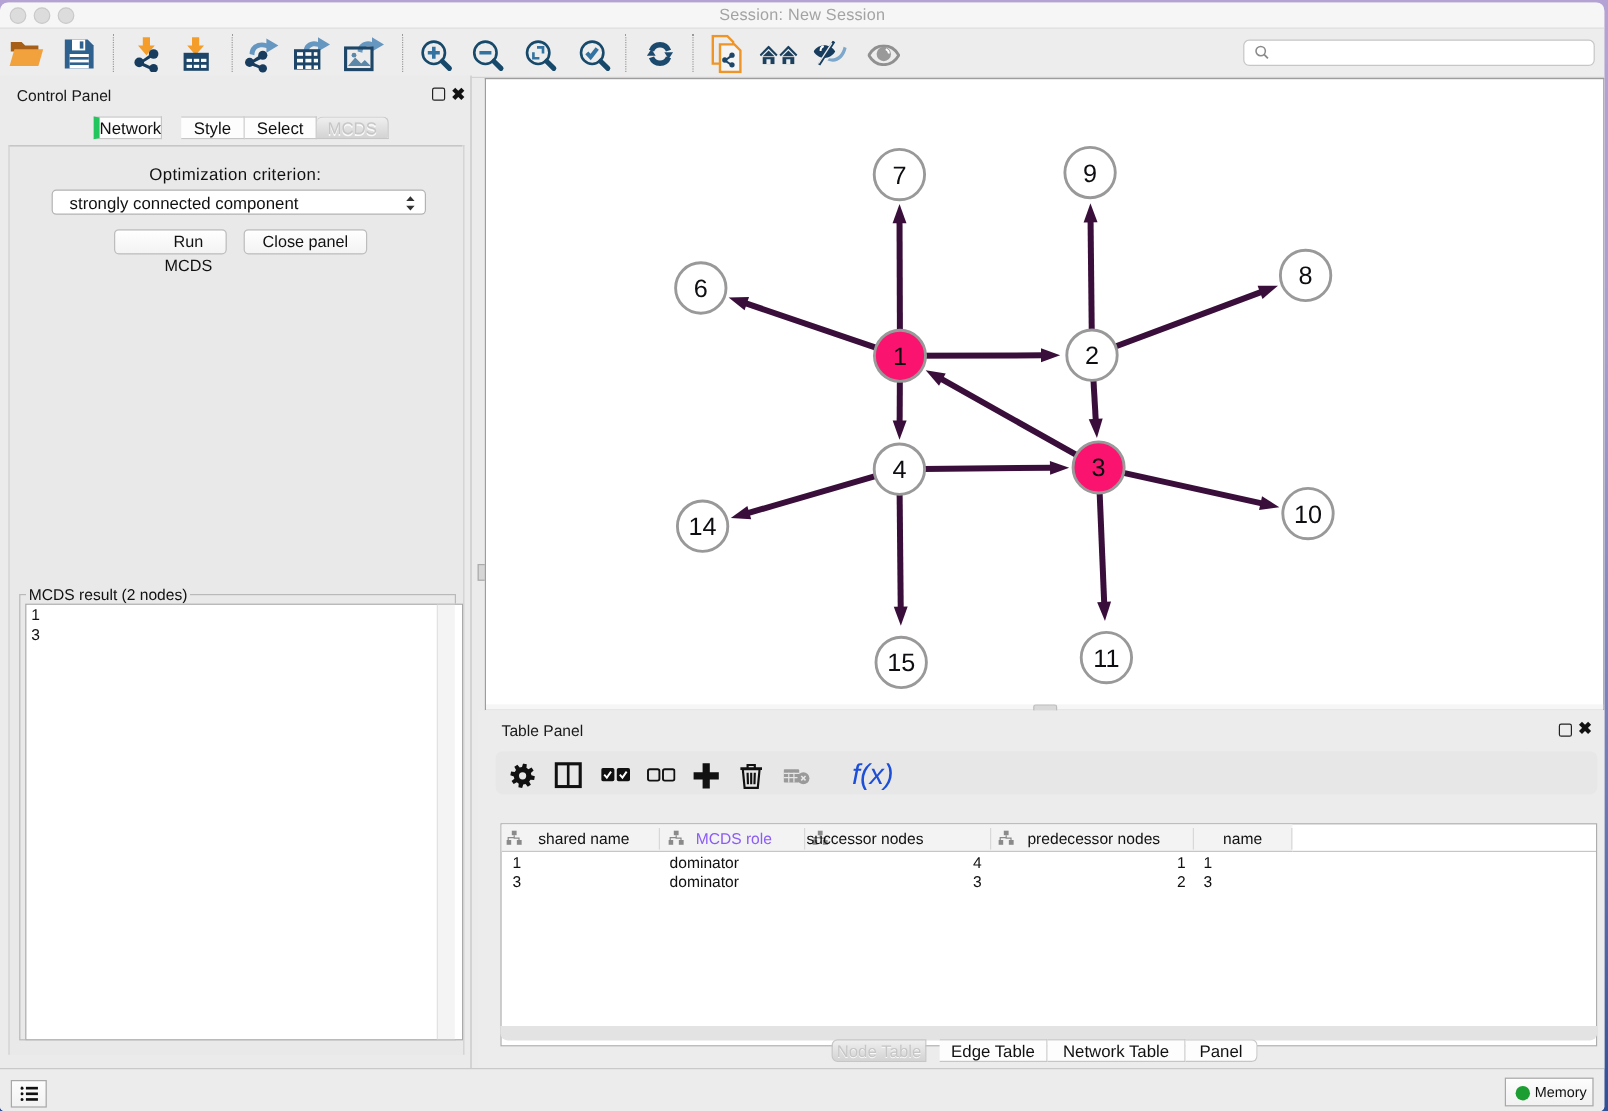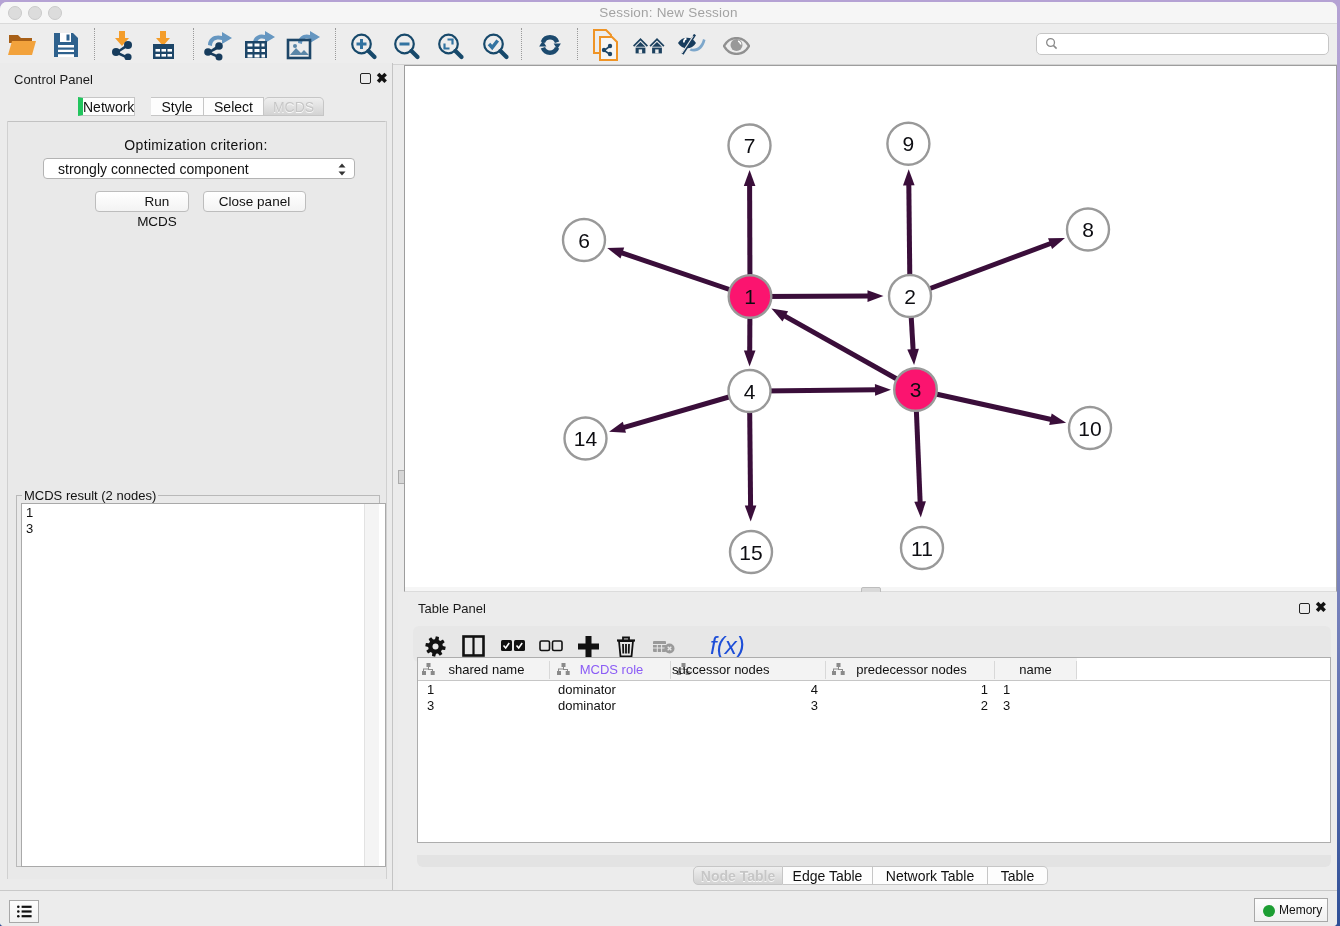--- a/index.html
+++ b/index.html
@@ -368,21 +368,21 @@
           <line x1="8.6" y1="4" x2="8.6" y2="12"></line>
         </g>
       <circle cx="16.5" cy="8.5" r="5" fill="#9a9a9a"></circle>
       <g stroke="#e7e7e7" stroke-width="1.3">
           <line x1="14.7" y1="6.7" x2="18.3" y2="10.3"></line>
           <line x1="18.3" y1="6.7" x2="14.7" y2="10.3"></line>
         </g>
     </svg>
     <div class="abs" style="left:288px;top:40px;width:50px;font-family:Liberation Sans, sans-serif;font-style:italic;font-size:24px;color:#1d4ed8;margin-left:24px;">f(x)</div>
 
-    <div class="abs" style="left:19px;top:65px;width:912px;height:184px;background:#fff;border:1px solid #adadad;">
+    <div class="abs" style="left:19px;top:94px;width:912px;height:184px;background:#fff;border:1px solid #adadad;">
       
       <div class="abs tblhead" style="left:0;top:0;width:659px;height:22px;border-bottom:1px solid #c6c6c6;"></div>
       <div class="abs" style="left:659px;top:0;width:253px;height:22px;border-bottom:1px solid #c6c6c6;"></div>
       <g></g>
       <div class="abs" style="left:131px;top:3px;width:1px;height:18px;background:#d8d8d8;"></div>
       <div class="abs" style="left:252px;top:3px;width:1px;height:18px;background:#d8d8d8;"></div>
       <div class="abs" style="left:407px;top:3px;width:1px;height:18px;background:#d8d8d8;"></div>
       <div class="abs" style="left:576px;top:3px;width:1px;height:18px;background:#d8d8d8;"></div>
       <div class="abs" style="left:658px;top:3px;width:1px;height:18px;background:#d8d8d8;"></div>
       <svg class="abs hicon" style="left:4px;top:5px;" width="13" height="13" viewBox="0 0 13 13">
@@ -429,24 +429,24 @@
       <div class="abs" style="left:470px;top:24px;width:100px;text-align:right;font-size:13px;color:#111;">1</div>
       <div class="abs" style="left:585px;top:24px;font-size:13px;color:#111;">1</div>
       <div class="abs" style="left:9px;top:40px;font-size:13px;color:#111;">3</div>
       <div class="abs" style="left:140px;top:40px;font-size:13px;color:#111;">dominator</div>
       <div class="abs" style="left:300px;top:40px;width:100px;text-align:right;font-size:13px;color:#111;">3</div>
       <div class="abs" style="left:470px;top:40px;width:100px;text-align:right;font-size:13px;color:#111;">2</div>
       <div class="abs" style="left:585px;top:40px;font-size:13px;color:#111;">3</div>
     </div>
     <div class="abs" style="left:19px;top:263px;width:914px;height:12px;background:#e3e3e3;border-radius:0 0 6px 6px;"></div>
 
-    <div class="tab tabsel" style="left:295px;top:274px;width:90px;border-radius:5px 0 0 5px;border-left:1px solid #c6c6c6;font-weight:bold;">Node Table</div>
+    <div class="tab tabsel" style="left:295px;top:274px;width:79px;border-radius:5px 0 0 5px;border-left:1px solid #c6c6c6;">Node Table</div>
     <div class="tab" style="left:385px;top:274px;width:90px;">Edge Table</div>
     <div class="tab" style="left:475px;top:274px;width:115px;">Network Table</div>
-    <div class="tab" style="left:590px;top:274px;width:60px;border-radius:0 5px 5px 0;">Table</div>
+    <div class="tab" style="left:590px;top:274px;width:60px;border-radius:0 5px 5px 0;">Panel</div>
   </div>
 
   <div class="statusbar">
     <div class="abs" style="left:9px;top:9px;width:28px;height:21px;background:linear-gradient(#fdfdfd,#f2f2f2);border:1px solid #a8a8a8;">
       <svg class="abs" style="left:7px;top:4px;" width="15" height="13" viewBox="0 0 15 13">
         <g fill="#111">
             <rect x="0" y="0.5" width="2.6" height="2.6" rx="1.3"></rect>
             <rect x="0" y="5.2" width="2.6" height="2.6" rx="1.3"></rect>
             <rect x="0" y="9.9" width="2.6" height="2.6" rx="1.3"></rect>
         <rect x="4.6" y="0.7" width="10" height="2.2"></rect>

